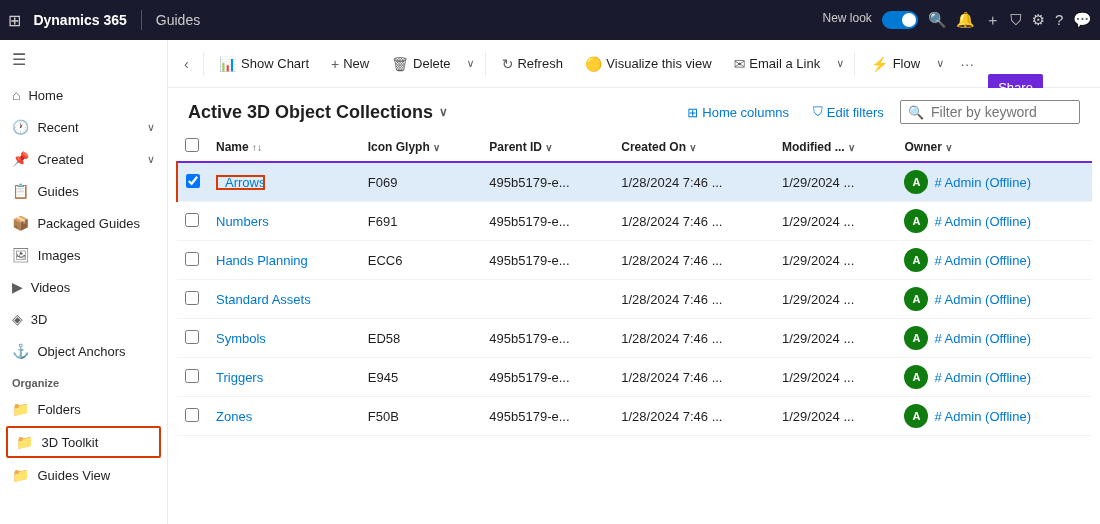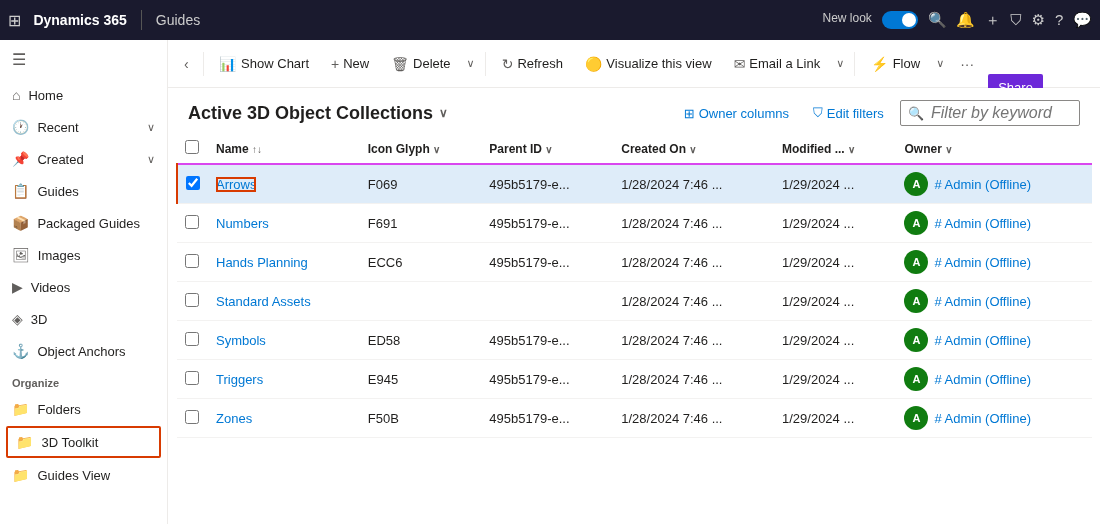--- a/index.html
+++ b/index.html
@@ -121,45 +121,45 @@
       border: none; background: transparent;
       color: #0078d4; font-size: 13px; cursor: pointer;
       padding: 4px 8px; border-radius: 2px;
     }
     .filter-input-wrap {
       display: flex; align-items: center;
       border: 1px solid #8a8886; border-radius: 2px;
       padding: 3px 8px; gap: 6px; background: white;
     }
     .filter-input-wrap input {
-      border: none; outline: none; font-size: 16px; color: #605e5c; width: 140px; background: transparent; font-style: italic;
+      border: none; outline: none; font-size: 14px; color: #605e5c; width: 140px; background: transparent;
     }
 
     
     .table-wrap { padding: 0 8px; }
     table { width: 100%; border-collapse: collapse; }
-    thead tr { border-bottom: 2px solid #d946ef; }
+    thead tr { border-bottom: 2px solid #6d28d9; }
     th {
       text-align: left; padding: 6px 8px;
       font-size: 12px; font-weight: 600; color: #201f1e;
       white-space: nowrap; cursor: pointer;
       user-select: none;
     }
     th .sort-icon { font-size: 10px; color: #605e5c; }
     td { padding: 7px 8px; font-size: 13px; color: #201f1e; border-bottom: 1px solid #f3f2f1; vertical-align: middle; }
     .link-cell { color: #0078d4; cursor: pointer; text-decoration: none; }
     .checkbox-cell { width: 28px; }
     .checkbox-col { width: 28px; }
     input[type="checkbox"] { cursor: pointer; width: 14px; height: 14px; }
     .owner-cell { display: flex; align-items: center; gap: 6px; }
     .avatar { width: 24px; height: 24px; border-radius: 50%; background: #107c10; color: white; display: flex; align-items: center; justify-content: center; font-size: 11px; font-weight: 600; flex-shrink: 0; }
     .owner-name { color: #0078d4; cursor: pointer; }
     .selected-row td { background: #deecf9; }
     .selected-row td:first-child { border-left: 2px solid #d83b01; }
-    .cell-outlined { outline: 2px solid #d83b01; outline-offset: -2px; }
+    .cell-outlined { outline: 2px solid #d83b01; outline-offset: -2px; padding-left: 9px; }
   </style>
 </head>
 <body>
 
 <nav class="top-nav">
   <span class="grid-icon">⊞</span>
   <span class="brand">Dynamics 365</span>
   <span class="divider-v"></span>
   <span class="app-name">Guides</span>
   <div class="top-nav-right">
@@ -278,21 +278,21 @@
 
     <div class="list-area">
       <div class="list-header">
         <div class="list-title">
           <span>Active 3D Object Collections</span>
           <span class="caret">∨</span>
         </div>
         <div class="list-header-actions">
           <button class="header-action-btn">
             <span>⊞</span>
-            <span>Owner columns</span>
+            <span>Home columns</span>
           </button>
           <button class="header-action-btn">
             <span>⛉</span>
             <span>Edit filters</span>
           </button>
           <div class="filter-input-wrap">
             <span style="color:#605e5c;">🔍</span>
             <input type="text" placeholder="Filter by keyword" style="">
           </div>
         </div>

